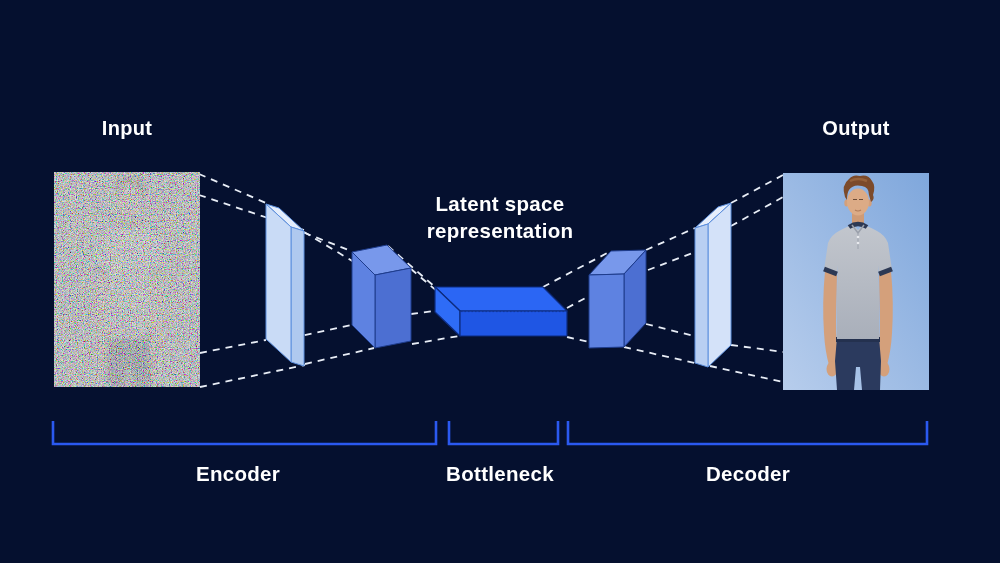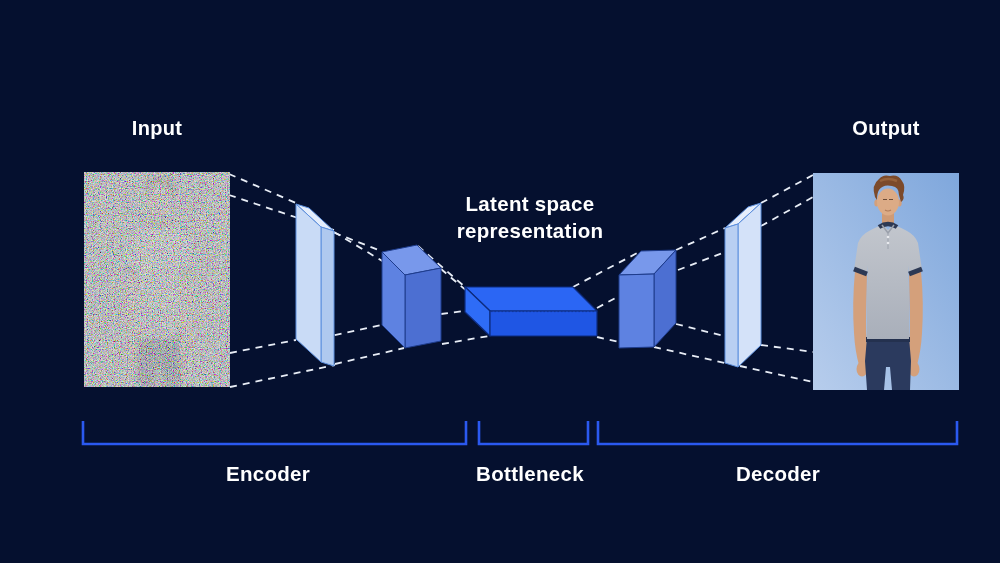--- a/index.html
+++ b/index.html
@@ -1,16 +1,16 @@
 <!DOCTYPE html>
 <html><head>
 <meta charset="utf-8">
 <style>
   html,body{margin:0;padding:0;background:#05102F;}
-  .stage{width:932px;height:563px;position:relative;overflow:hidden;margin-left:30px;}
+  .stage{width:932px;height:563px;position:relative;overflow:hidden;}
   svg{display:block;}
   text{font-family:"Liberation Sans","DejaVu Sans",sans-serif;fill:#FFFFFF;font-weight:600;letter-spacing:.3px;}
 </style>
 </head>
 <body>
 
 <div class="stage">
 <svg width="1000" height="563" viewBox="0 0 1000 563">
   <defs>
     <linearGradient id="skyG" x1="1" y1="0" x2="0" y2="1">

